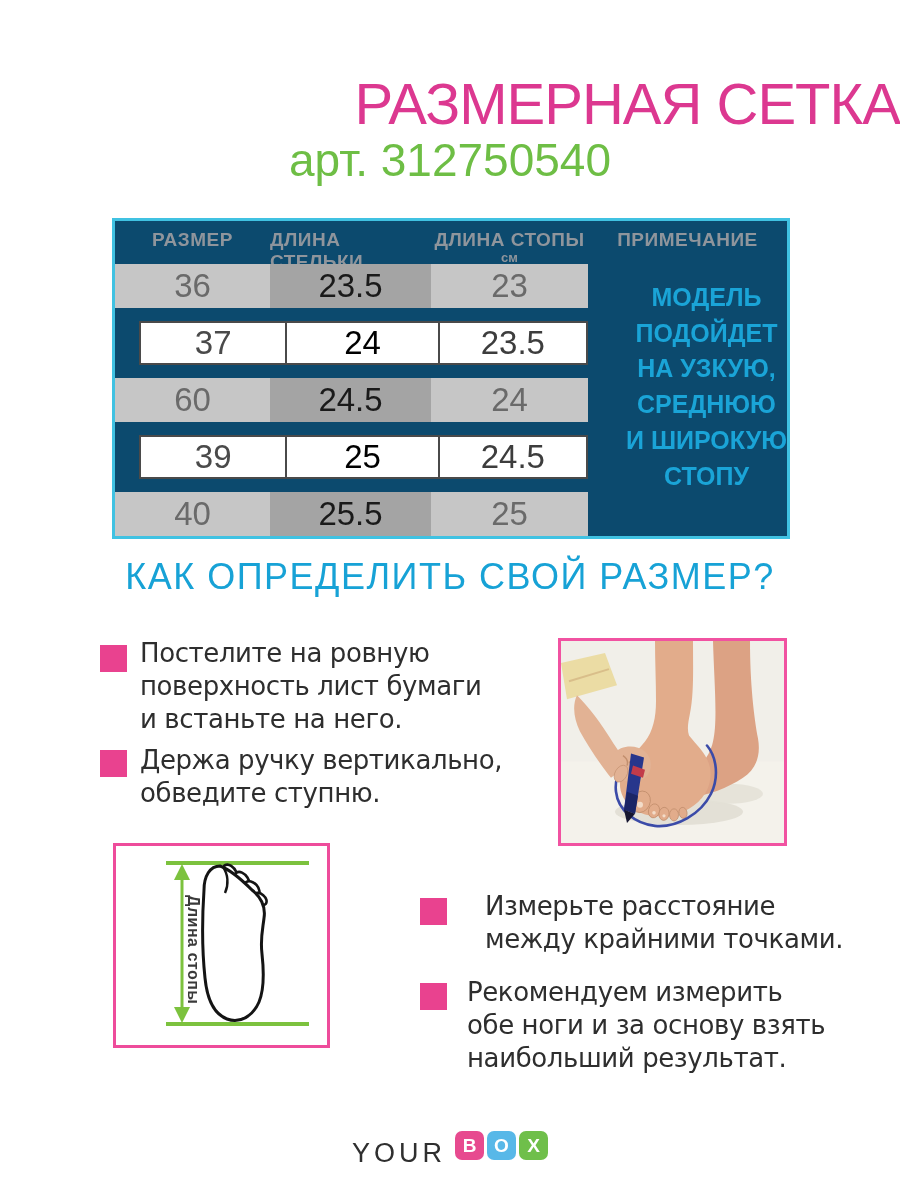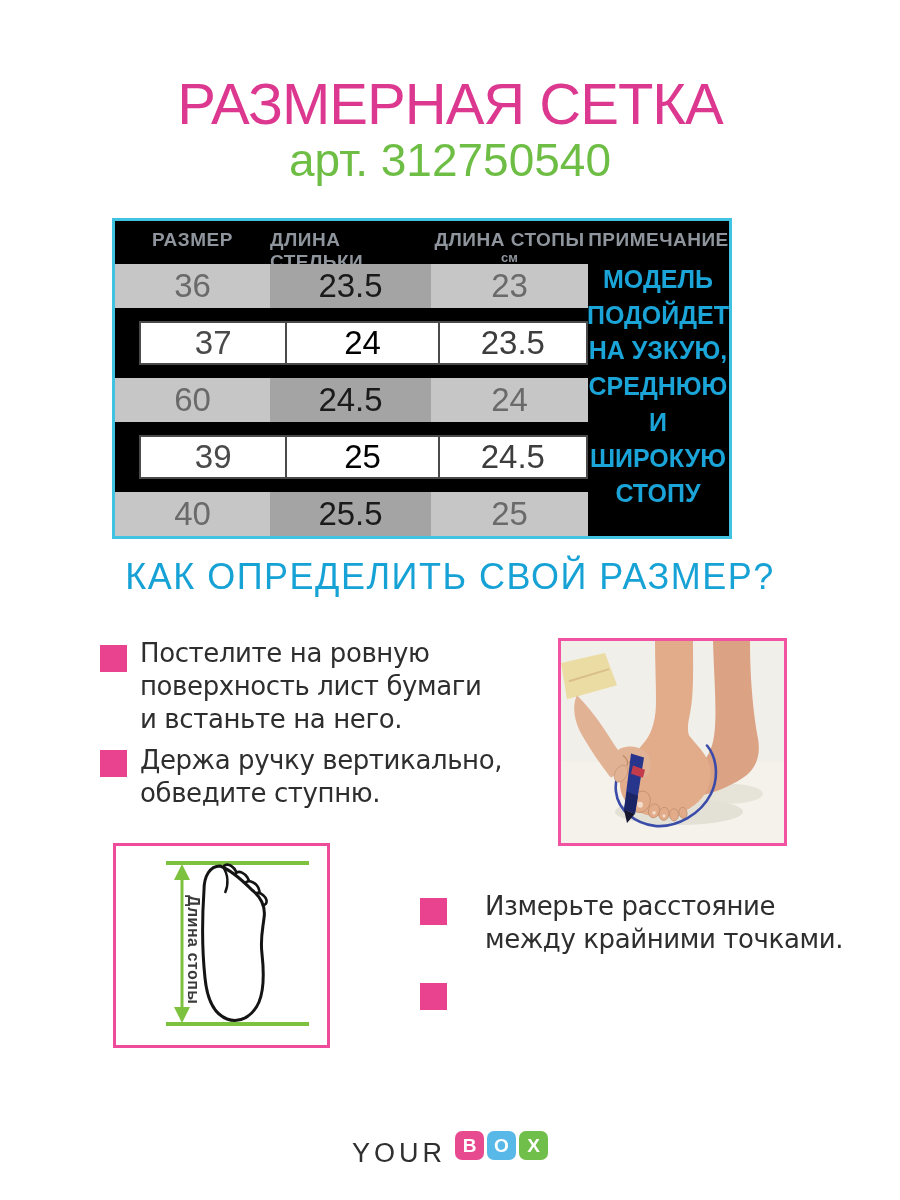--- a/index.html
+++ b/index.html
@@ -1,28 +1,28 @@
 <!DOCTYPE html>
 <html><head>
 <meta charset="utf-8">
 <style>
   * { box-sizing: border-box; margin: 0; padding: 0; }
   html,body { width: 900px; height: 1200px; background: #ffffff;
               font-family: "Liberation Sans", sans-serif; }
   .page { position: relative; width: 900px; height: 1200px; background: #fff; overflow: hidden; }
 
   
-  .title { position: absolute; top: 74px; left: 0; width: 100%; text-align: center;
+  .title { position: absolute; top: 74px; left: 0; width: 100%; text-align: right;
            font-size: 58px; letter-spacing: -1px; color: #DC3890; line-height: 1.05; }
   .article { position: absolute; top: 136px; left: 0; width: 100%; text-align: center;
              font-size: 46px; color: #6EBE45; line-height: 1.05; }
 
   
-  .size-table { position: absolute; left: 112px; top: 218px; width: 620px; height: 321px;
-                border: 3px solid #40C2E2; background: #000000; }
+  .size-table { position: absolute; left: 112px; top: 218px; width: 678px; height: 321px;
+                border: 3px solid #40C2E2; background: #0c4a6e; }
   .thead { position: absolute; left: 0; top: 0; width: 100%; height: 43px; display: flex; padding-top: 8px; }
   .th { display: flex; flex-direction: column; align-items: center; justify-content: flex-start;
         color: #8F959C; font-weight: bold; }
   .th .lbl { font-size: 19px; letter-spacing: 0.5px; }
   .th .unit { font-size: 13px; margin-top: -1px; }
   .th.c1 { width: 155px; } .th.c2 { width: 161px; } .th.c3 { width: 157px; } .th.c4 { flex: 1; }
 
   .rows { position: absolute; left: 0; top: 43px; width: 473px; }
   .trow { display: flex; height: 44px; margin-bottom: 13px; }
   .cell { display: flex; align-items: center; justify-content: center; font-size: 33px; }
@@ -204,20 +204,23 @@
       <path d="M 104,20 C 94,20 88,30 88,44 C 86,74 86,104 89,132 C 91,152 98,168 111,173 C 124,178 137,170 143,156 C 148,144 148,126 146,108 C 144,92 147,82 148,72 C 150,60 144,50 136,44 C 126,34 115,24 104,20 Z" fill="#fff" stroke="#141414" stroke-width="3"></path>
       <path d="M 107,21 C 112,28 113,38 109,47" fill="none" stroke="#141414" stroke-width="2.4"></path>
     </svg>
     <div class="diagram-label">Длина стопы</div>
   </div>
 
   <div class="bullet" id="b3"></div>
   <div class="step-text" id="t3">Измерьте расстояние
 между крайними точками.</div>
   <div class="bullet" id="b4"></div>
+  <div class="step-text" id="t4">Рекомендуем измерить
+обе ноги и за основу взять
+наибольший результат.</div>
 
   <div class="logo">
     <span class="logo-word">YOUR</span>
     <span class="logo-box b">B</span>
     <span class="logo-box o">O</span>
     <span class="logo-box x">X</span>
   </div>
 
 </div>
 

